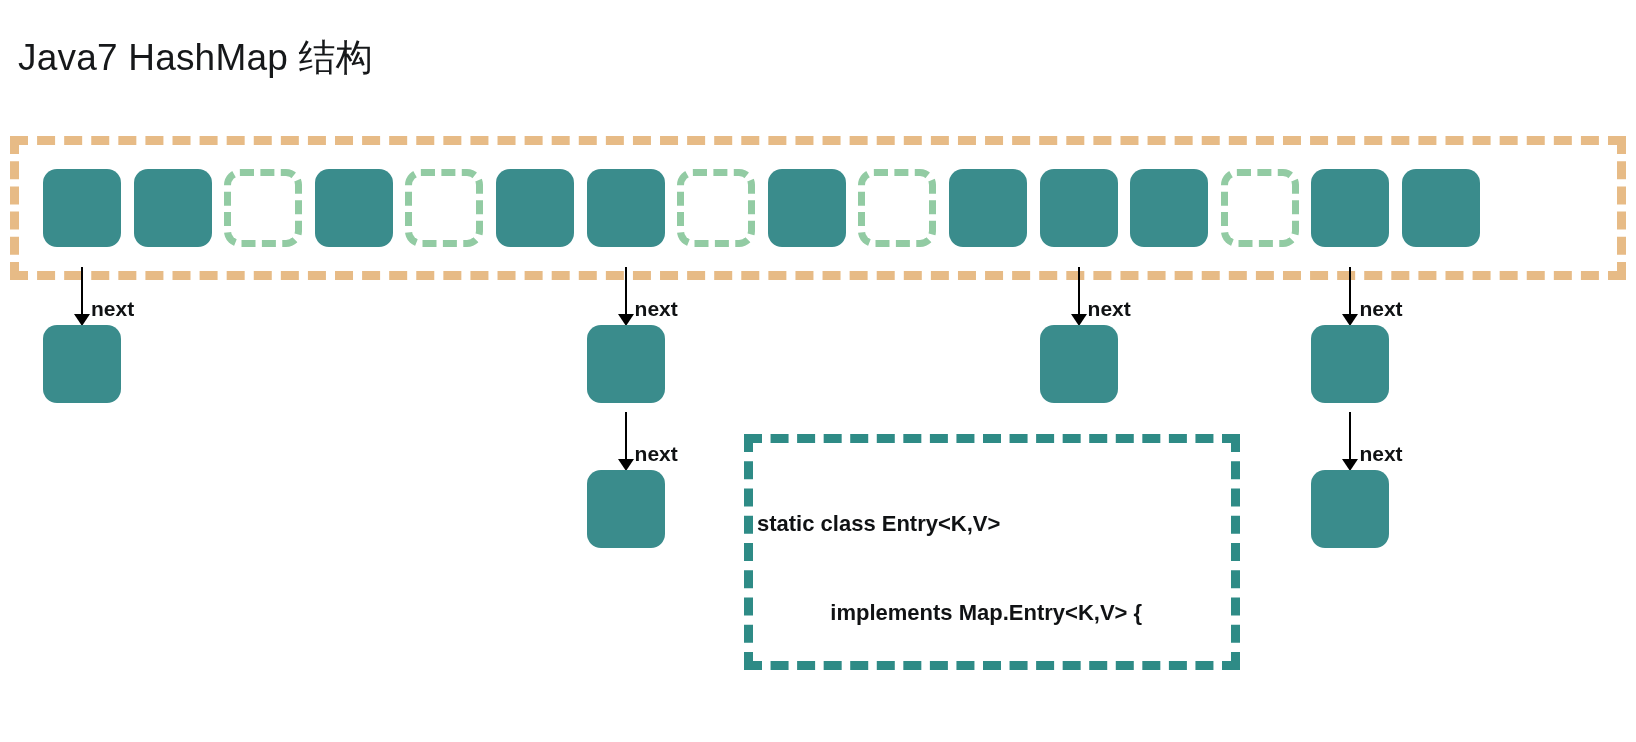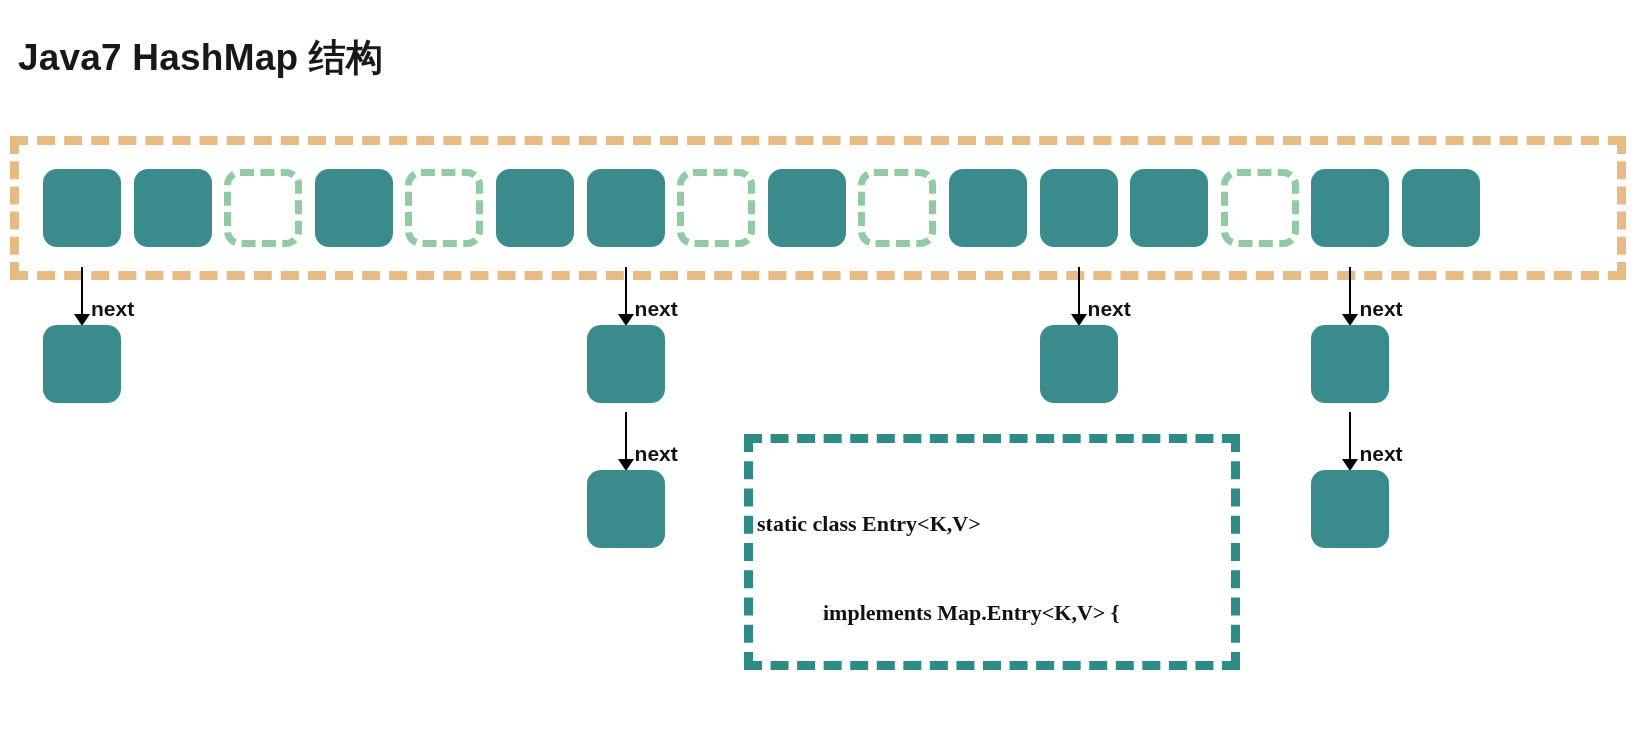--- a/index.html
+++ b/index.html
@@ -11,21 +11,21 @@
     overflow:hidden;
     -webkit-font-smoothing:antialiased;
   }
   #stage{position:absolute;left:0;top:0;width:1636px;height:742px;}
 
   
   .title{
     position:absolute;
     left:18px; top:33px;
     font-size:37px;
-    font-weight:bold;
+    font-weight:normal;
     color:#16181a;
     letter-spacing:0.2px;
     white-space:nowrap;
   }
 
   
   .array-outer{
     position:absolute;
     left:10px; top:136px;
     width:1616px; height:144px;
@@ -99,21 +99,21 @@
   .code-lines{
     position:absolute;
     left:757px; top:450px;
     width:480px;
     font-size:22px;
     font-weight:bold;
     color:#101214;
     line-height:29.5px;
     white-space:pre;
   }
-  .code-lines .ln{display:block;white-space:pre;font-family:Liberation Serif, serif;}
+  .code-lines .ln{display:block;white-space:pre;}
   .tok-ident{color:#2d8f8c;}
 </style>
 </head>
 <body>
 
 <div id="stage">
 
   <div class="title">Java7 HashMap 结构</div>
 
   <div class="array-outer"></div>

